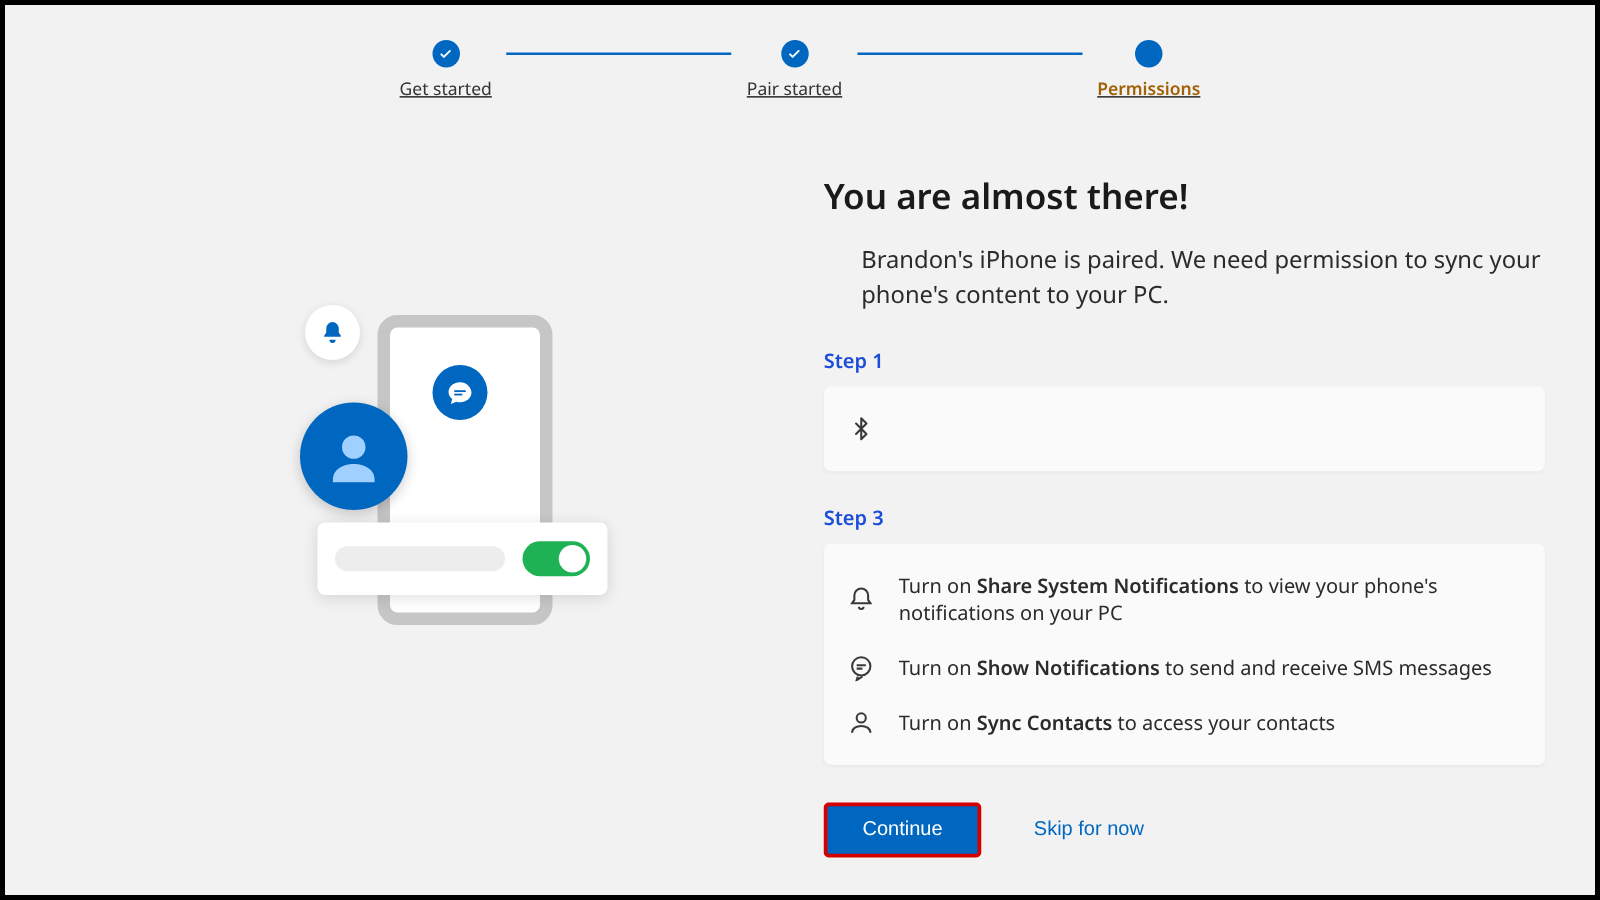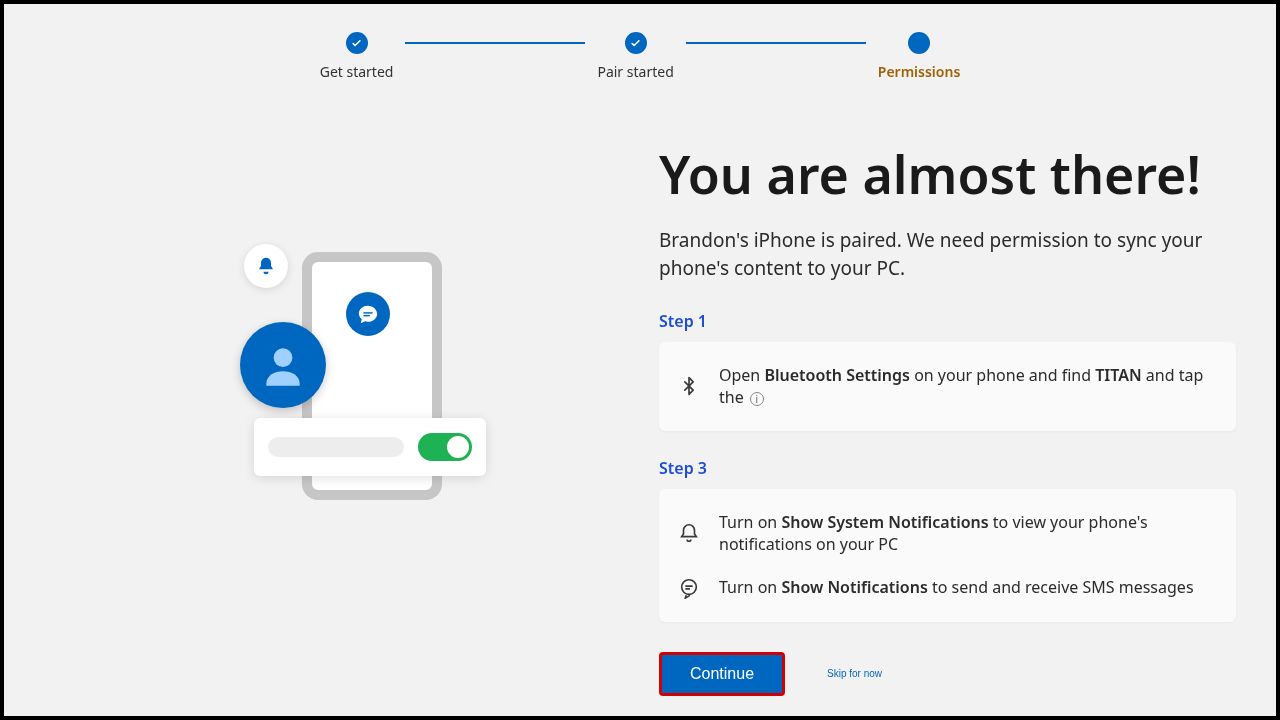--- a/index.html
+++ b/index.html
@@ -12,20 +12,21 @@
     overflow: hidden;
   }
 
   
   .stepper {
     display: flex;
     align-items: flex-start;
     justify-content: center;
     padding-top: 28px;
     gap: 12px;
+    text-decoration: underline;
   }
   .step {
     display: flex;
     flex-direction: column;
     align-items: center;
     gap: 8px;
   }
   .step-circle {
     width: 22px;
     height: 22px;
@@ -137,30 +138,31 @@
   }
 
   
   .right {
     flex: 1;
     max-width: 590px;
     margin-left: 55px;
     padding-top: 24px;
   }
   .heading {
-    font-size: 52px;
+    font-size: 28px;
     font-weight: 600;
     color: #1a1a1a;
     margin-bottom: 18px;
   }
   .sub {
     font-size: 19px;
     color: #2b2b2b;
     line-height: 1.45;
     margin-bottom: 28px;
+    margin-left: 30px;
   }
   .step-label-h {
     font-size: 16px;
     font-weight: 600;
     color: #1d4ed8;
     margin-bottom: 10px;
   }
   .card {
     background: #fafafa;
     border-radius: 6px;
@@ -209,21 +211,21 @@
     background:#0067c0;
     color:#fff;
     border: 3px solid #d40000;
     padding: 10px 28px;
     font-size: 16px;
     border-radius: 4px;
     cursor:pointer;
   }
   .btn-link {
     color:#0067c0;
-    font-size:10px;
+    font-size:16px;
     background:none;border:none;cursor:pointer;
   }
 </style>
 </head>
 <body>
 
 <div class="stepper">
   <div class="step">
     <div class="step-circle">
       <svg viewBox="0 0 16 16" fill="none">
@@ -280,52 +282,60 @@
     <h1 class="heading">You are almost there!</h1>
     <p class="sub">Brandon's iPhone is paired. We need permission to sync your phone's content to your PC.</p>
 
     <div class="step-label-h">Step 1</div>
     <div class="card">
       <div class="card-row">
         <div class="row-icon">
           <svg width="20" height="20" viewBox="0 0 24 24" fill="none" stroke="#3a3a3a" stroke-width="2" stroke-linejoin="round" stroke-linecap="round">
               <path d="M7 7l10 10-5 5V2l5 5L7 17"></path>
             </svg>
-        </div>
-        <div class="row-text">
-          <span>Open </span><b>Bluetooth Settings</b><span> on your phone and find </span><b>TITAN</b><span> and tap the </span><span class="info-dot">i</span>
         </div>
       </div>
     </div>
 
     <div class="step-label-h">Step 3</div>
     <div class="card">
       <div class="card-row">
         <div class="row-icon">
           <svg width="22" height="22" viewBox="0 0 24 24" fill="none" stroke="#3a3a3a" stroke-width="1.8">
               <path d="M12 3a6 6 0 0 0-6 6v4l-2 3h16l-2-3V9a6 6 0 0 0-6-6z"></path>
               <path d="M10 19a2 2 0 0 0 4 0"></path>
             </svg>
         </div>
         <div class="row-text">
-          <span>Turn on </span><b>Show System Notifications</b><span> to view your phone's notifications on your PC</span>
+          <span>Turn on </span><b>Share System Notifications</b><span> to view your phone's notifications on your PC</span>
         </div>
       </div>
       <div class="card-row">
         <div class="row-icon">
           <svg width="22" height="22" viewBox="0 0 24 24" fill="none" stroke="#3a3a3a" stroke-width="1.8">
               <circle cx="12" cy="11" r="8"></circle>
               <path d="M9 20l-1 3 5-3"></path>
               <path d="M8 10h8M8 13h5"></path>
             </svg>
         </div>
         <div class="row-text">
           <span>Turn on </span><b>Show Notifications</b><span> to send and receive SMS messages</span>
         </div>
       </div>
+      <div class="card-row">
+        <div class="row-icon">
+          <svg width="22" height="22" viewBox="0 0 24 24" fill="none" stroke="#3a3a3a" stroke-width="1.8">
+              <circle cx="12" cy="8" r="4"></circle>
+              <path d="M4 21c0-4 4-6 8-6s8 2 8 6"></path>
+            </svg>
+        </div>
+        <div class="row-text">
+          <span>Turn on </span><b>Sync Contacts</b><span> to access your contacts</span>
+        </div>
+      </div>
     </div>
 
     <div class="actions">
       <button class="btn-primary">Continue</button>
       <button class="btn-link">Skip for now</button>
     </div>
   </div>
 </div>
 
 </body></html>

